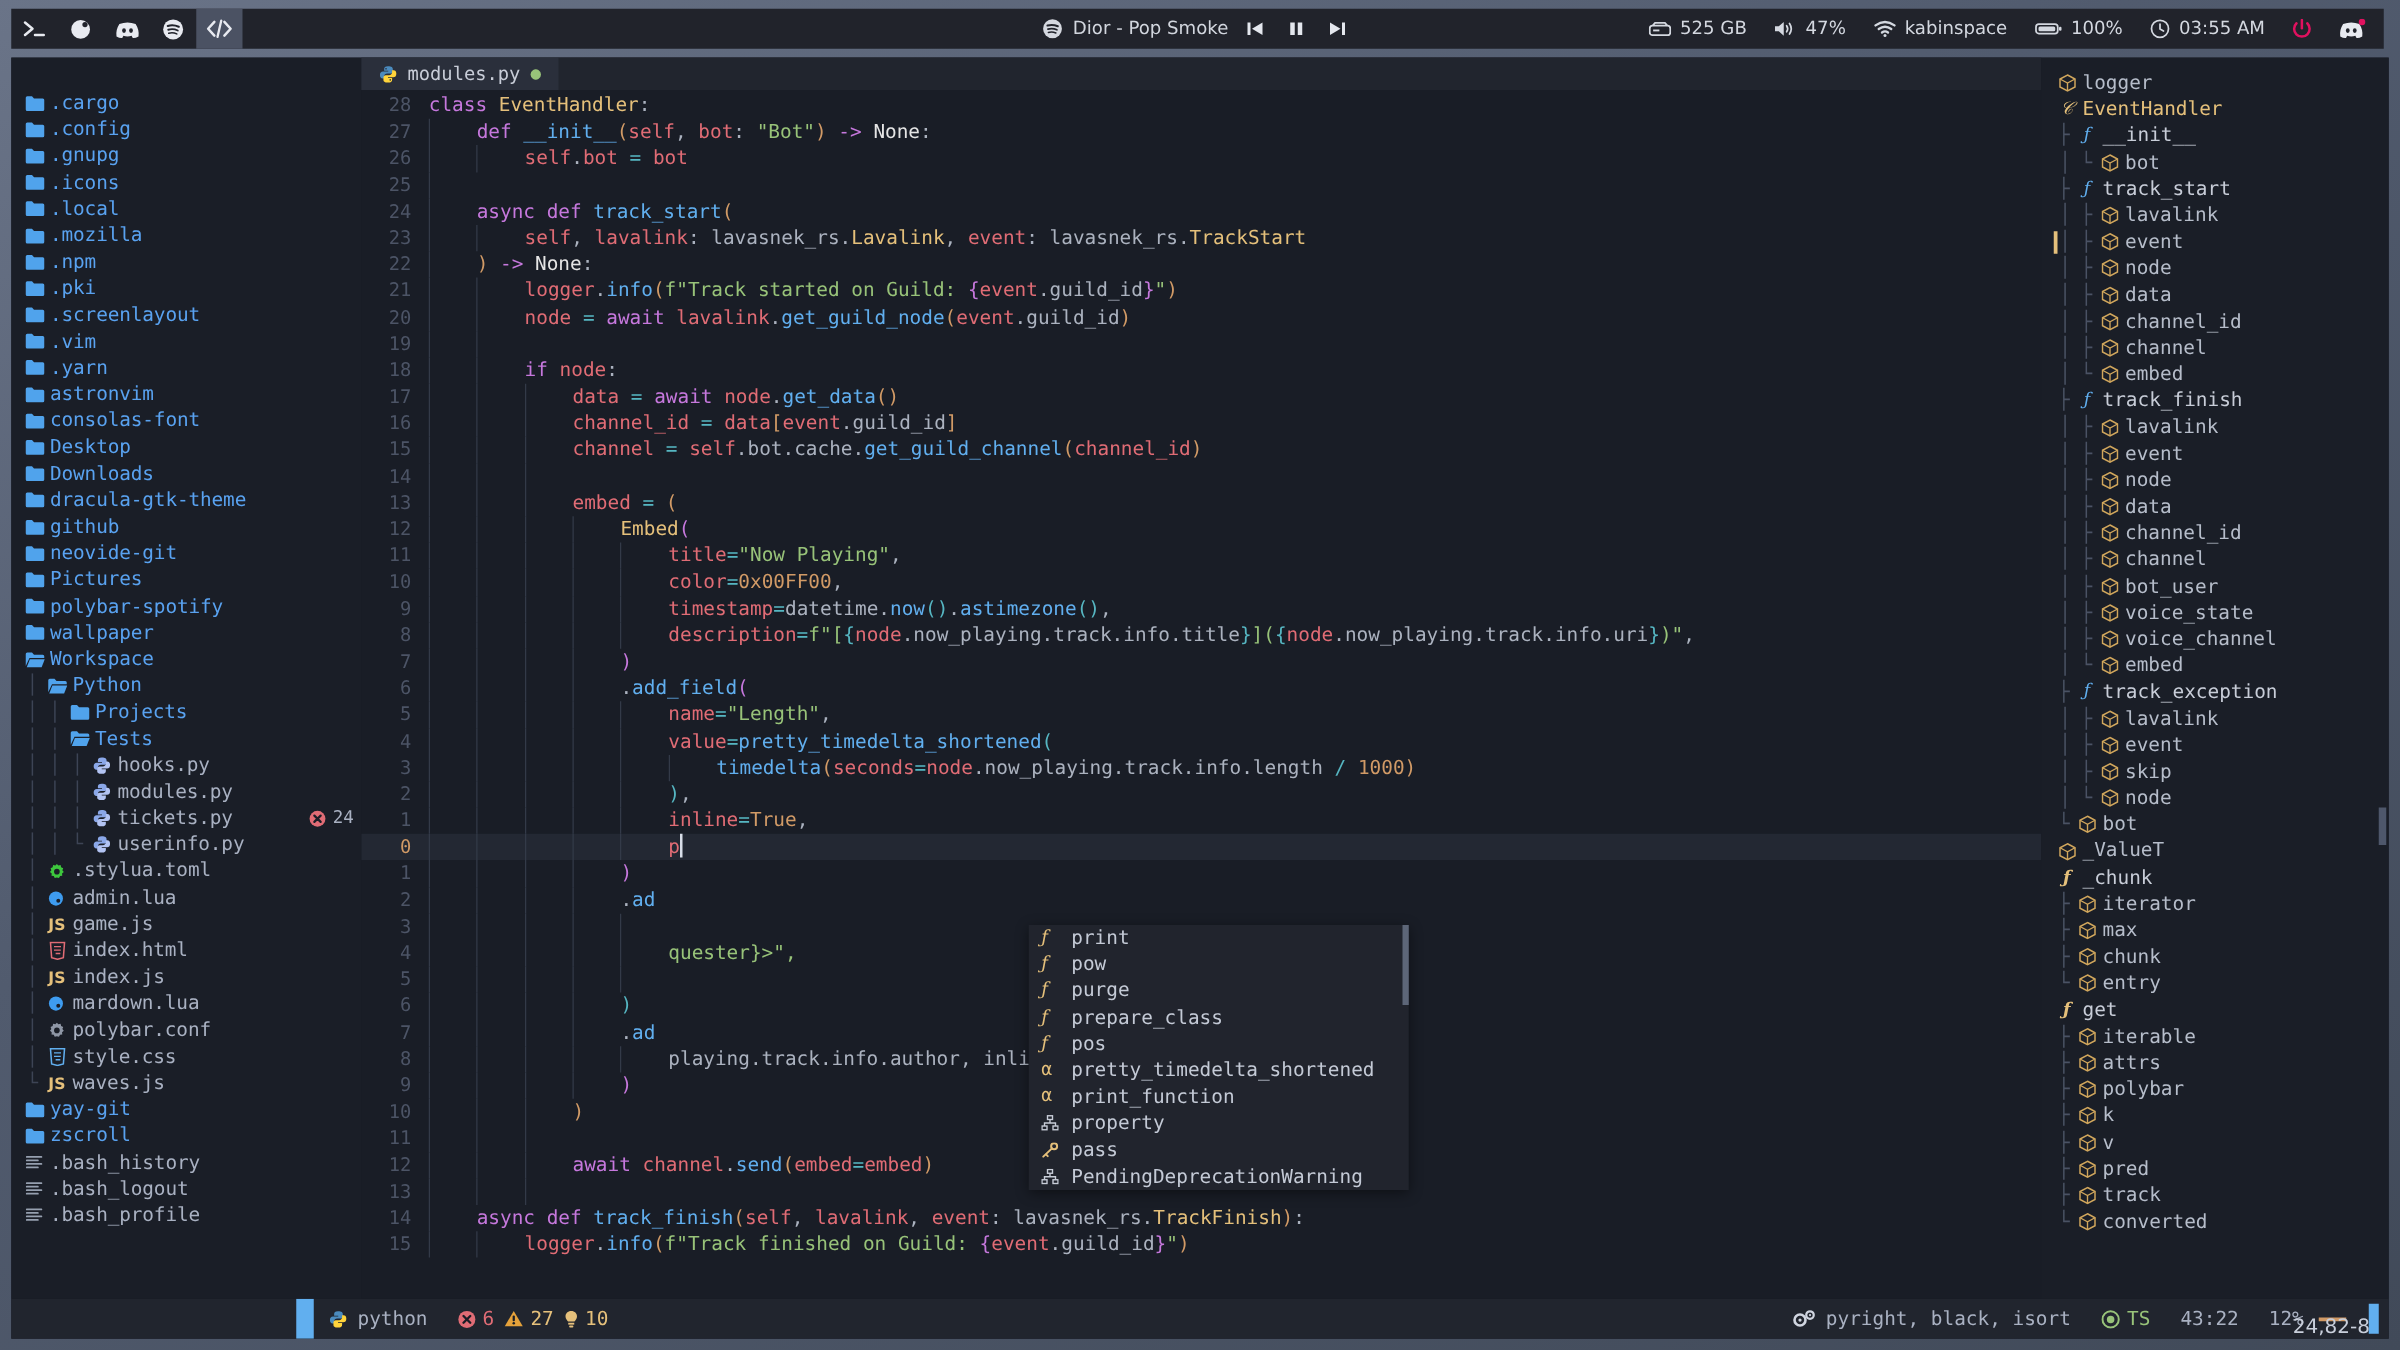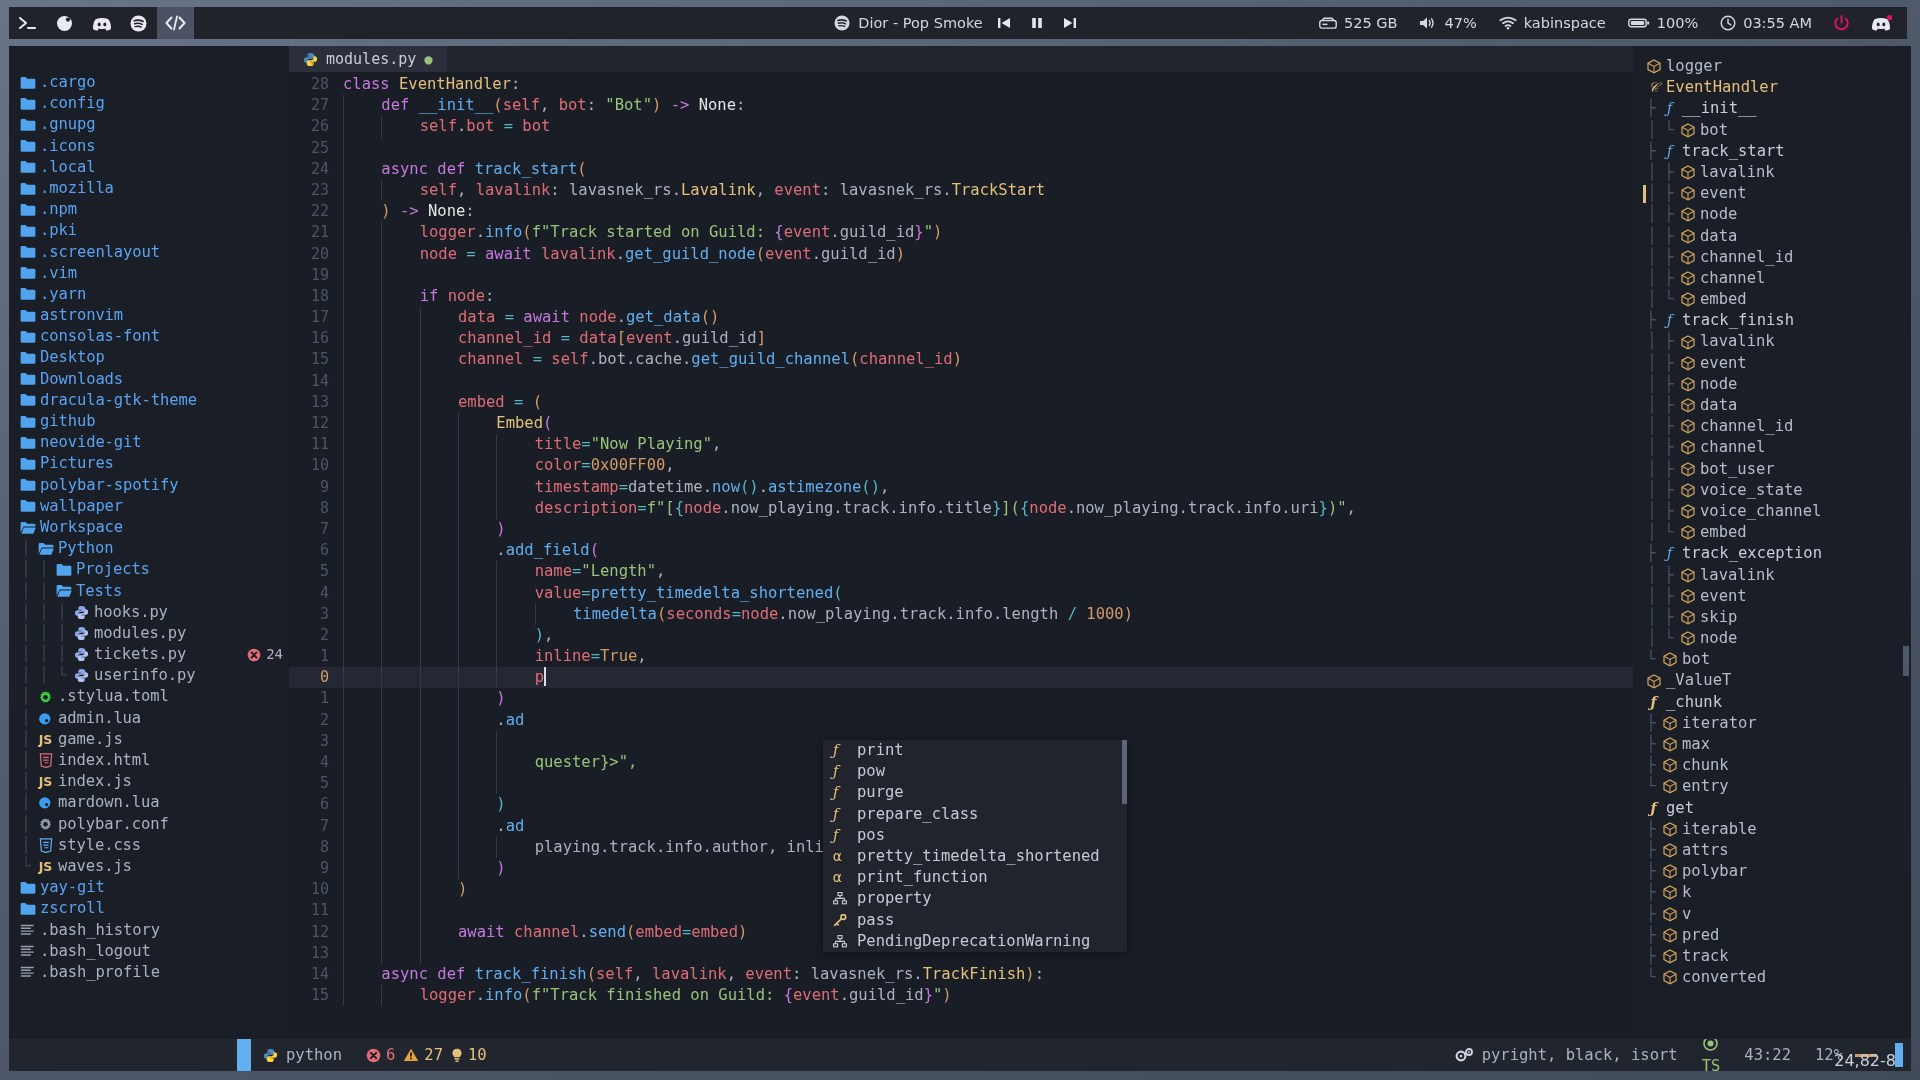--- a/index.html
+++ b/index.html
@@ -189,21 +189,21 @@
     height:32px; background:#21252e;
     display:flex; align-items:center;
     font-size:15.5px; color:#a9b1c2;
   }
   .sl-blue { width:14px; height:32px; background:#61afef; margin-left:228px; }
   .sl-seg { display:flex; align-items:center; gap:8px; padding:0 12px; }
   .sl-err { color:#e06c75; display:flex; align-items:center; gap:5px; }
   .sl-warn { color:#e5c07b; display:flex; align-items:center; gap:5px; }
   .sl-hint { color:#e5c07b; display:flex; align-items:center; gap:5px; }
   .sl-right { margin-left:auto; display:flex; align-items:center; }
-  .sl-ts { color:#98c379; display:flex; align-items:center; gap:6px;flex-direction:column; }
+  .sl-ts { color:#98c379; display:flex; align-items:center; gap:6px; }
   .sl-prog { width:22px; height:3px; background:#d19a66; margin-left:10px; margin-right:10px; }
   .sl-cursorblock { width:8px; height:24px; background:#61afef; margin-left:8px; margin-right:8px; }
 
   
   #deskcoord {
     position:absolute; right:24px; bottom:10px;
     color:#c9cfdb; font-size:16px; font-family:"DejaVu Sans", sans-serif;
     z-index:5;
   }
 </style>

